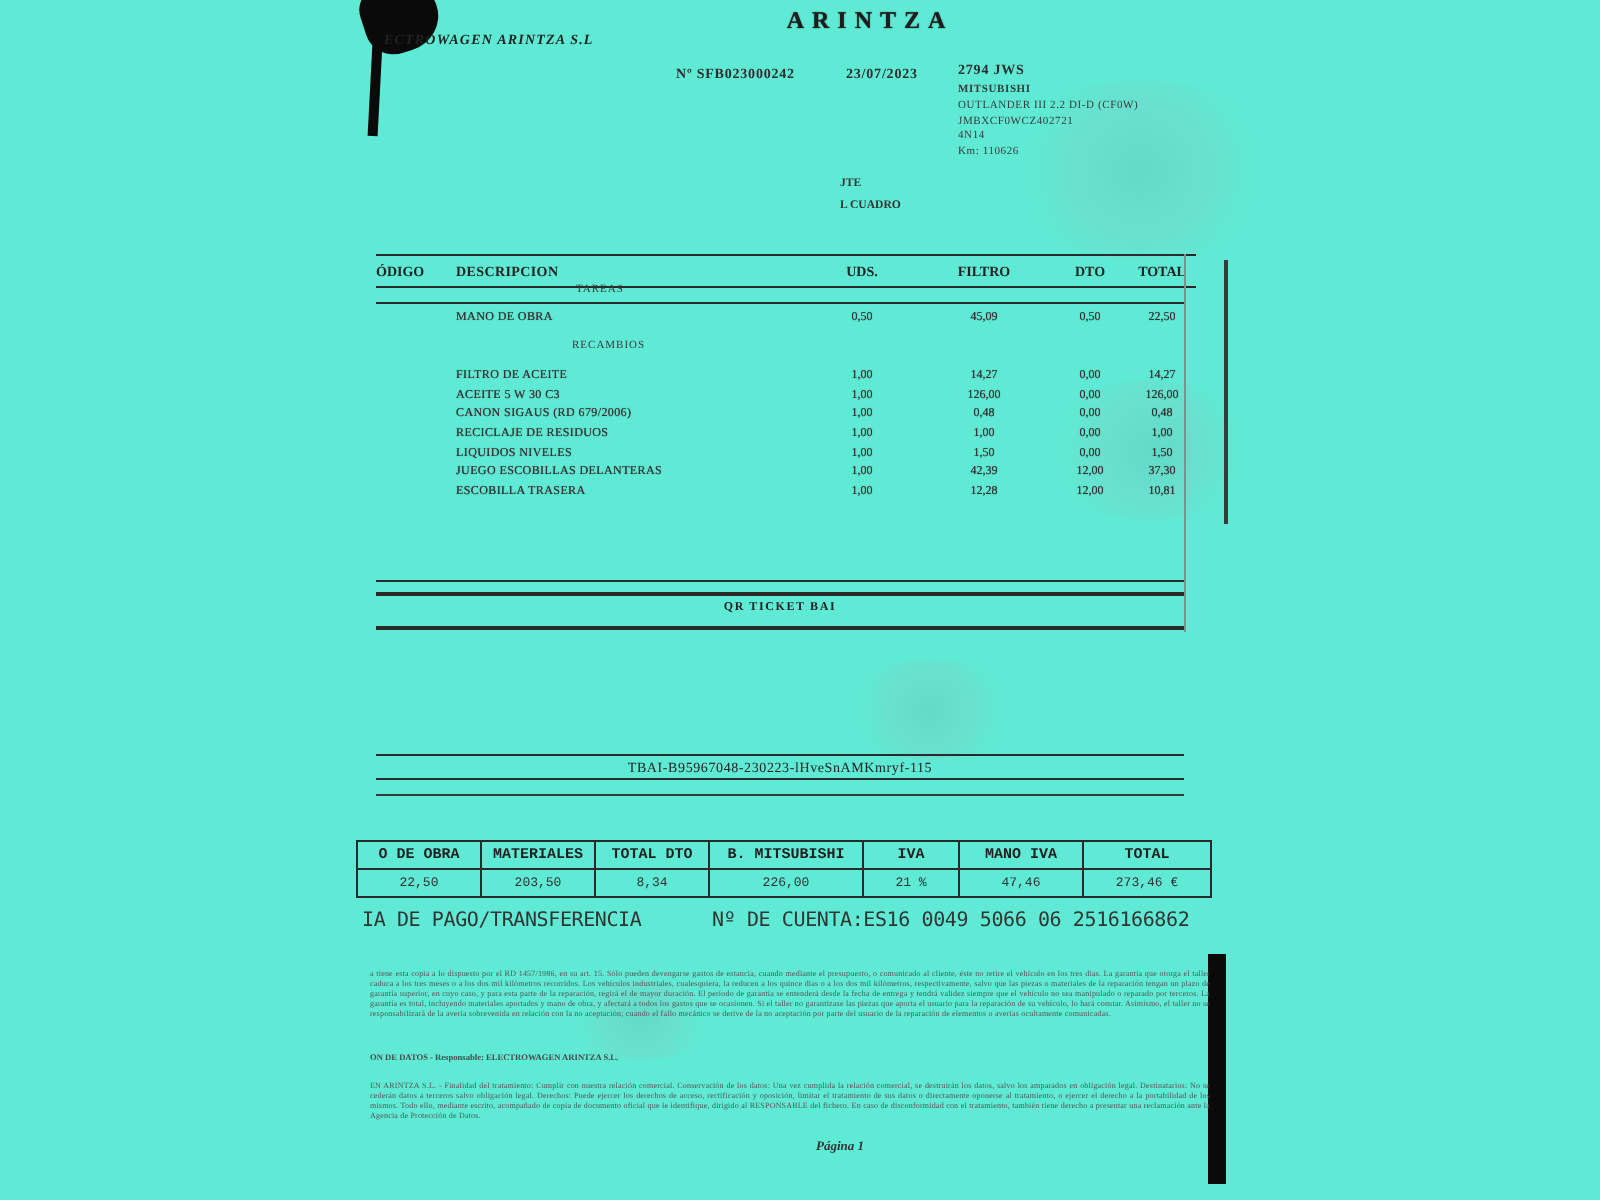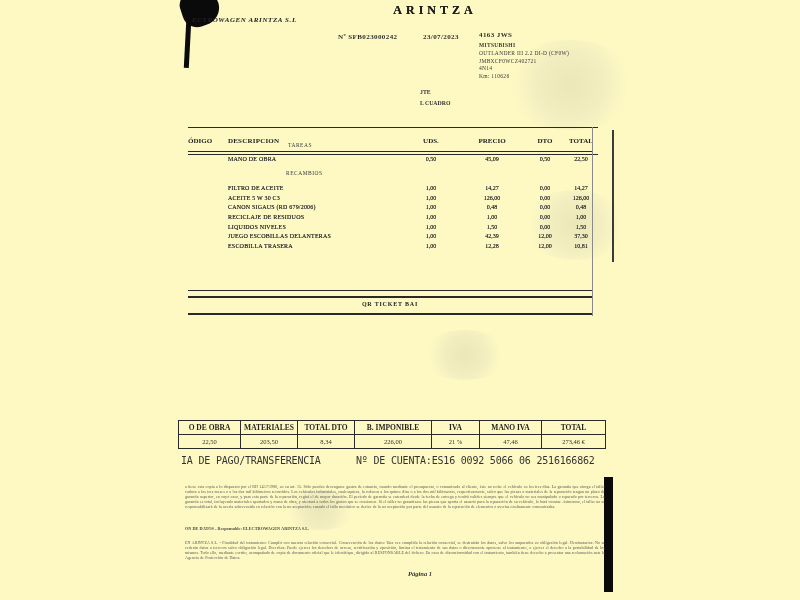--- a/index.html
+++ b/index.html
@@ -1,53 +1,53 @@
 <!DOCTYPE html>
 <html><head>
 <meta charset="utf-8">
 <style>
   * { margin:0; padding:0; box-sizing:border-box; }
   html,body { width:800px; height:600px; background:#ffffff; overflow:hidden;
               font-family:"Liberation Serif", serif; color:#2b2b2b; }
-  .page { position:relative; width:800px; height:600px; background:#fef9c3; }
+  .page { position:relative; width:800px; height:600px; background:#5eead4; }
   .abs { position:absolute; }
 
   
   .noise { position:absolute; border-radius:50%; opacity:.14; pointer-events:none;
            background:radial-gradient(circle, #777 0%, #aaa 40%, transparent 70%); }
 
   
   .doc-title { font-size:12px; font-weight:bold; letter-spacing:4px; text-align:center;
                color:#1d1d1d; text-shadow:0 0 .6px #1d1d1d; }
   .company   { font-size:7px; font-weight:bold; font-style:italic; letter-spacing:.6px; color:#222; }
   .hmeta     { font-size:7px; font-weight:bold; letter-spacing:.4px; color:#2e2e2e; }
   .vblock    { font-size:5.5px; line-height:7.8px; color:#3a3a3a; letter-spacing:.3px; }
   .vline1    { font-weight:bold; }
   .client    { font-size:5.8px; font-weight:bold; color:#333; line-height:10px; }
 
   
   .items { position:absolute; left:188px; top:127px; width:410px; height:190px; }
   .grid6 { display:grid; grid-template-columns:36px 180px 56px 66px 40px 32px; align-items:center; }
-  .ihead { height:28px; border-top:1.5px solid #2a2a2a; border-bottom:1.5px solid #2a2a2a;
+  .ihead { height:17px; border-top:1.5px solid #2a2a2a; border-bottom:1.5px solid #2a2a2a;
            font-size:7px; font-weight:bold; color:#222; }
   .irow  { height:9.7px; font-size:6px; color:#333; text-shadow:0 0 .4px #444; }
   .c-num { text-align:center; padding-right:2px; }
   .c-desc{ padding-left:4px; letter-spacing:.2px; }
   .seclabel { font-size:5.5px; color:#3a3a3a; letter-spacing:.5px; }
   .hline { position:absolute; left:0; width:404px; background:#2a2a2a; }
   .vline { position:absolute; background:#555; }
   .qrband-label { font-size:6px; font-weight:bold; letter-spacing:.8px; text-align:center; color:#222; }
 
   
   .tbai { font-size:7px; letter-spacing:.3px; text-align:center; color:#222; }
 
   
   .totals { position:absolute; left:178px; top:420px; width:428px;
             border:1px solid #2a2a2a; }
-  .trow { display:grid; grid-template-columns:62px 57px 57px 77px 48px 62px 1fr; }
+  .trow { display:grid; grid-template-columns:62px 57px 57px 77px 48px 62px 1fr;font-family:Liberation Mono, monospace; }
   .tcell { border-right:1px solid #2a2a2a; text-align:center; overflow:hidden; white-space:nowrap; }
   .tcell:last-child { border-right:none; }
   .th { height:14px; line-height:14px; font-size:7.5px; font-weight:bold; color:#1f1f1f;
         border-bottom:1px solid #2a2a2a; }
   .td { height:13px; line-height:13px; font-size:6.5px; color:#333; }
 
   
   .pay { font-size:10px; font-family:"DejaVu Sans Mono", monospace; color:#333; letter-spacing:-.2px; }
 
   
@@ -70,39 +70,39 @@
 
   <div class="abs blob" style="left:181px;top:-10px;width:38px;height:36px;border-radius:40% 60% 55% 45%;transform:rotate(-18deg);"></div>
   <div class="abs blob" style="left:185px;top:22px;width:5px;height:46px;transform:rotate(3deg);"></div>
   <div class="abs" style="left:612px;top:130px;width:2px;height:132px;background:#3a3a3a;"></div>
   <div class="abs blob" style="left:604px;top:477px;width:9px;height:115px;"></div>
 
   <div class="abs doc-title" style="left:250px;top:3px;width:370px;">ARINTZA</div>
   <div class="abs company" style="left:192px;top:16px;width:210px;">ECTROWAGEN ARINTZA S.L</div>
   <div class="abs hmeta" style="left:338px;top:33px;text-align:right;">Nº SFB023000242</div>
   <div class="abs hmeta" style="left:423px;top:33px;">23/07/2023</div>
-  <div class="abs hmeta" style="left:479px;top:31px;">4163 JWS</div>
+  <div class="abs hmeta" style="left:479px;top:31px;">2794 JWS</div>
 
   <div class="abs vblock" style="left:479px;top:42px;width:150px;">
     <div class="vline1">MITSUBISHI</div>
     <div>OUTLANDER III 2.2 DI-D (CF0W)</div>
     <div>JMBXCF0WCZ402721</div>
     <div>4N14</div>
     <div>Km: 110626</div>
   </div>
 
   <div class="abs client" style="left:420px;top:87px;">JTE</div>
   <div class="abs client" style="left:420px;top:98px;">L CUADRO</div>
 
   <div class="items">
     <div class="grid6 ihead">
       <span>ÓDIGO</span>
       <span class="c-desc">DESCRIPCION</span>
       <span class="c-num">UDS.</span>
-      <span class="c-num">PRECIO</span>
+      <span class="c-num">FILTRO</span>
       <span class="c-num">DTO</span>
       <span class="c-num">TOTAL</span>
     </div>
 
     <div class="abs seclabel" style="left:100px;top:15px;">TAREAS</div>
     <div class="hline" style="top:24px;height:0.8px;"></div>
 
     <div class="grid6 irow abs" style="top:27px;width:410px;">
       <span></span>
       <span class="c-desc">MANO DE OBRA</span>
@@ -174,44 +174,50 @@
     </div>
 
     <div class="vline" style="left:404px;top:0;width:1px;height:189px;background:#8a8a8a;"></div>
 
     <div class="hline" style="top:163px;height:1px;"></div>
     <div class="hline" style="top:169px;height:1.5px;"></div>
     <div class="abs qrband-label" style="top:174px;width:404px;">QR TICKET BAI</div>
     <div class="hline" style="top:186px;height:1.5px;"></div>
   </div>
 
+  <div class="abs" style="left:188px;top:377px;width:404px;">
+    <div style="height:1px;background:#2a2a2a;"></div>
+    <div class="tbai" style="padding:2px 0 1px 0;">TBAI-B95967048-230223-lHveSnAMKmryf-115</div>
+    <div style="height:1px;background:#2a2a2a;"></div>
+    <div style="height:1px;background:#3a3a3a;margin-top:7px;"></div>
+  </div>
 
   <div class="totals">
     <div class="trow">
       <span class="tcell th">O DE OBRA</span>
       <span class="tcell th">MATERIALES</span>
       <span class="tcell th">TOTAL DTO</span>
-      <span class="tcell th">B. IMPONIBLE</span>
+      <span class="tcell th">B. MITSUBISHI</span>
       <span class="tcell th">IVA</span>
       <span class="tcell th">MANO IVA</span>
       <span class="tcell th">TOTAL</span>
     </div>
     <div class="trow">
       <span class="tcell td">22,50</span>
       <span class="tcell td">203,50</span>
       <span class="tcell td">8,34</span>
       <span class="tcell td">226,00</span>
       <span class="tcell td">21 %</span>
       <span class="tcell td">47,46</span>
       <span class="tcell td">273,46 €</span>
     </div>
   </div>
 
   <div class="abs pay" style="left:181px;top:455px;">IA DE PAGO/TRANSFERENCIA</div>
-  <div class="abs pay" style="left:356px;top:455px;">Nº DE CUENTA:ES16 0092 5066 06 2516166862</div>
+  <div class="abs pay" style="left:356px;top:455px;">Nº DE CUENTA:ES16 0049 5066 06 2516166862</div>
 
   <div class="abs fine" style="left:185px;top:484px;width:420px;">a tiene esta copia a lo dispuesto por el RD 1457/1986, en su art. 15. Sólo pueden devengarse gastos de estancia, cuando mediante el presupuesto, o comunicado al cliente, éste no retire el vehículo en los tres días. La garantía que otorga el taller caduca a los tres meses o a los dos mil kilómetros recorridos. Los vehículos industriales, cualesquiera, la reducen a los quince días o a los dos mil kilómetros, respectivamente, salvo que las piezas o materiales de la reparación tengan un plazo de garantía superior, en cuyo caso, y para esta parte de la reparación, regirá el de mayor duración. El período de garantía se entenderá desde la fecha de entrega y tendrá validez siempre que el vehículo no sea manipulado o reparado por terceros. La garantía es total, incluyendo materiales aportados y mano de obra, y afectará a todos los gastos que se ocasionen. Si el taller no garantizase las piezas que aporta el usuario para la reparación de su vehículo, lo hará constar. Asimismo, el taller no se responsabilizará de la avería sobrevenida en relación con la no aceptación; cuando el fallo mecánico se derive de la no aceptación por parte del usuario de la reparación de elementos o averías ocultamente comunicadas.</div>
   <div class="abs fine-head" style="left:185px;top:526px;width:420px;">ON DE DATOS - Responsable: ELECTROWAGEN ARINTZA S.L.</div>
   <div class="abs fine" style="left:185px;top:540px;width:420px;">EN ARINTZA S.L. - Finalidad del tratamiento: Cumplir con nuestra relación comercial. Conservación de los datos: Una vez cumplida la relación comercial, se destruirán los datos, salvo los amparados en obligación legal. Destinatarios: No se cederán datos a terceros salvo obligación legal. Derechos: Puede ejercer los derechos de acceso, rectificación y oposición, limitar el tratamiento de sus datos o directamente oponerse al tratamiento, o ejercer el derecho a la portabilidad de los mismos. Todo ello, mediante escrito, acompañado de copia de documento oficial que le identifique, dirigido al RESPONSABLE del fichero. En caso de disconformidad con el tratamiento, también tiene derecho a presentar una reclamación ante la Agencia de Protección de Datos.</div>
 
   <div class="abs pagefoot" style="left:240px;top:570px;width:360px;">Página 1</div>
 
 </div>
 
 </body></html>

